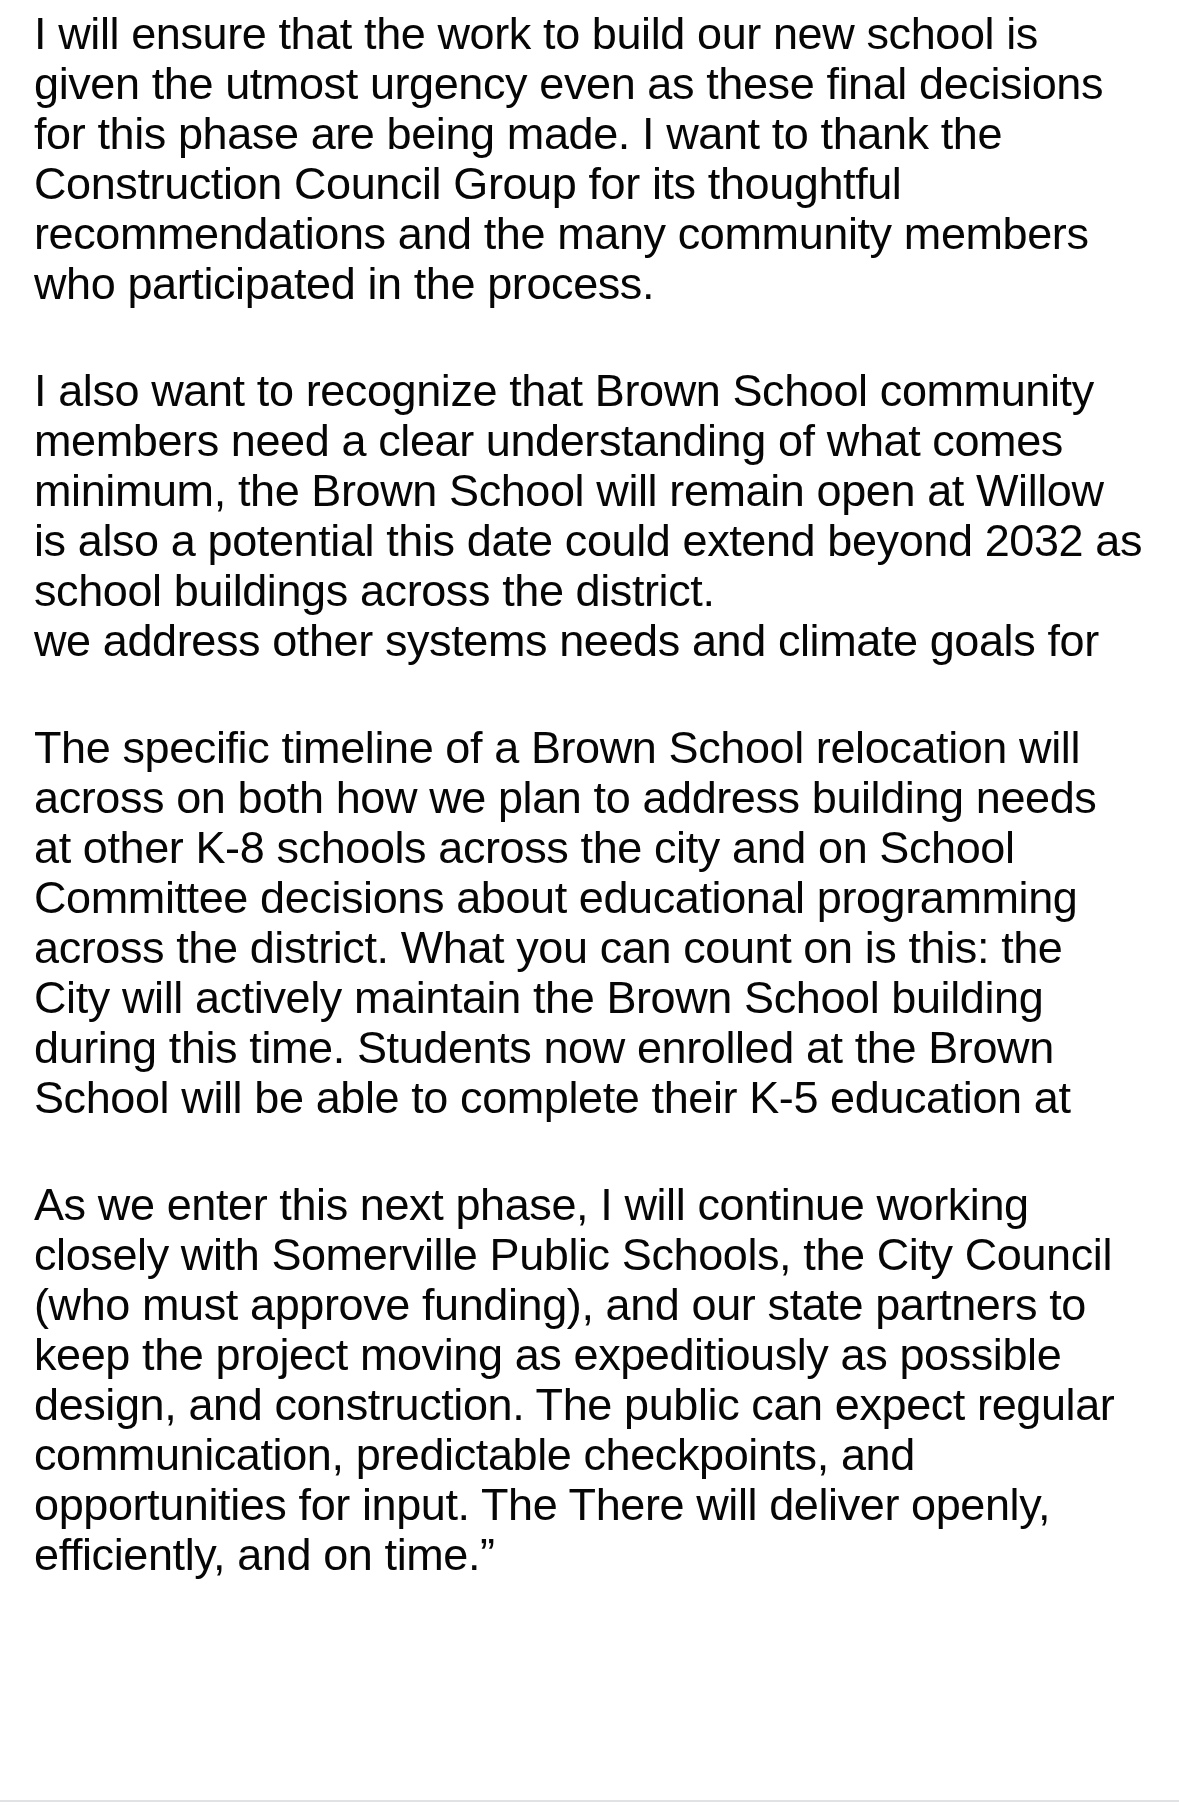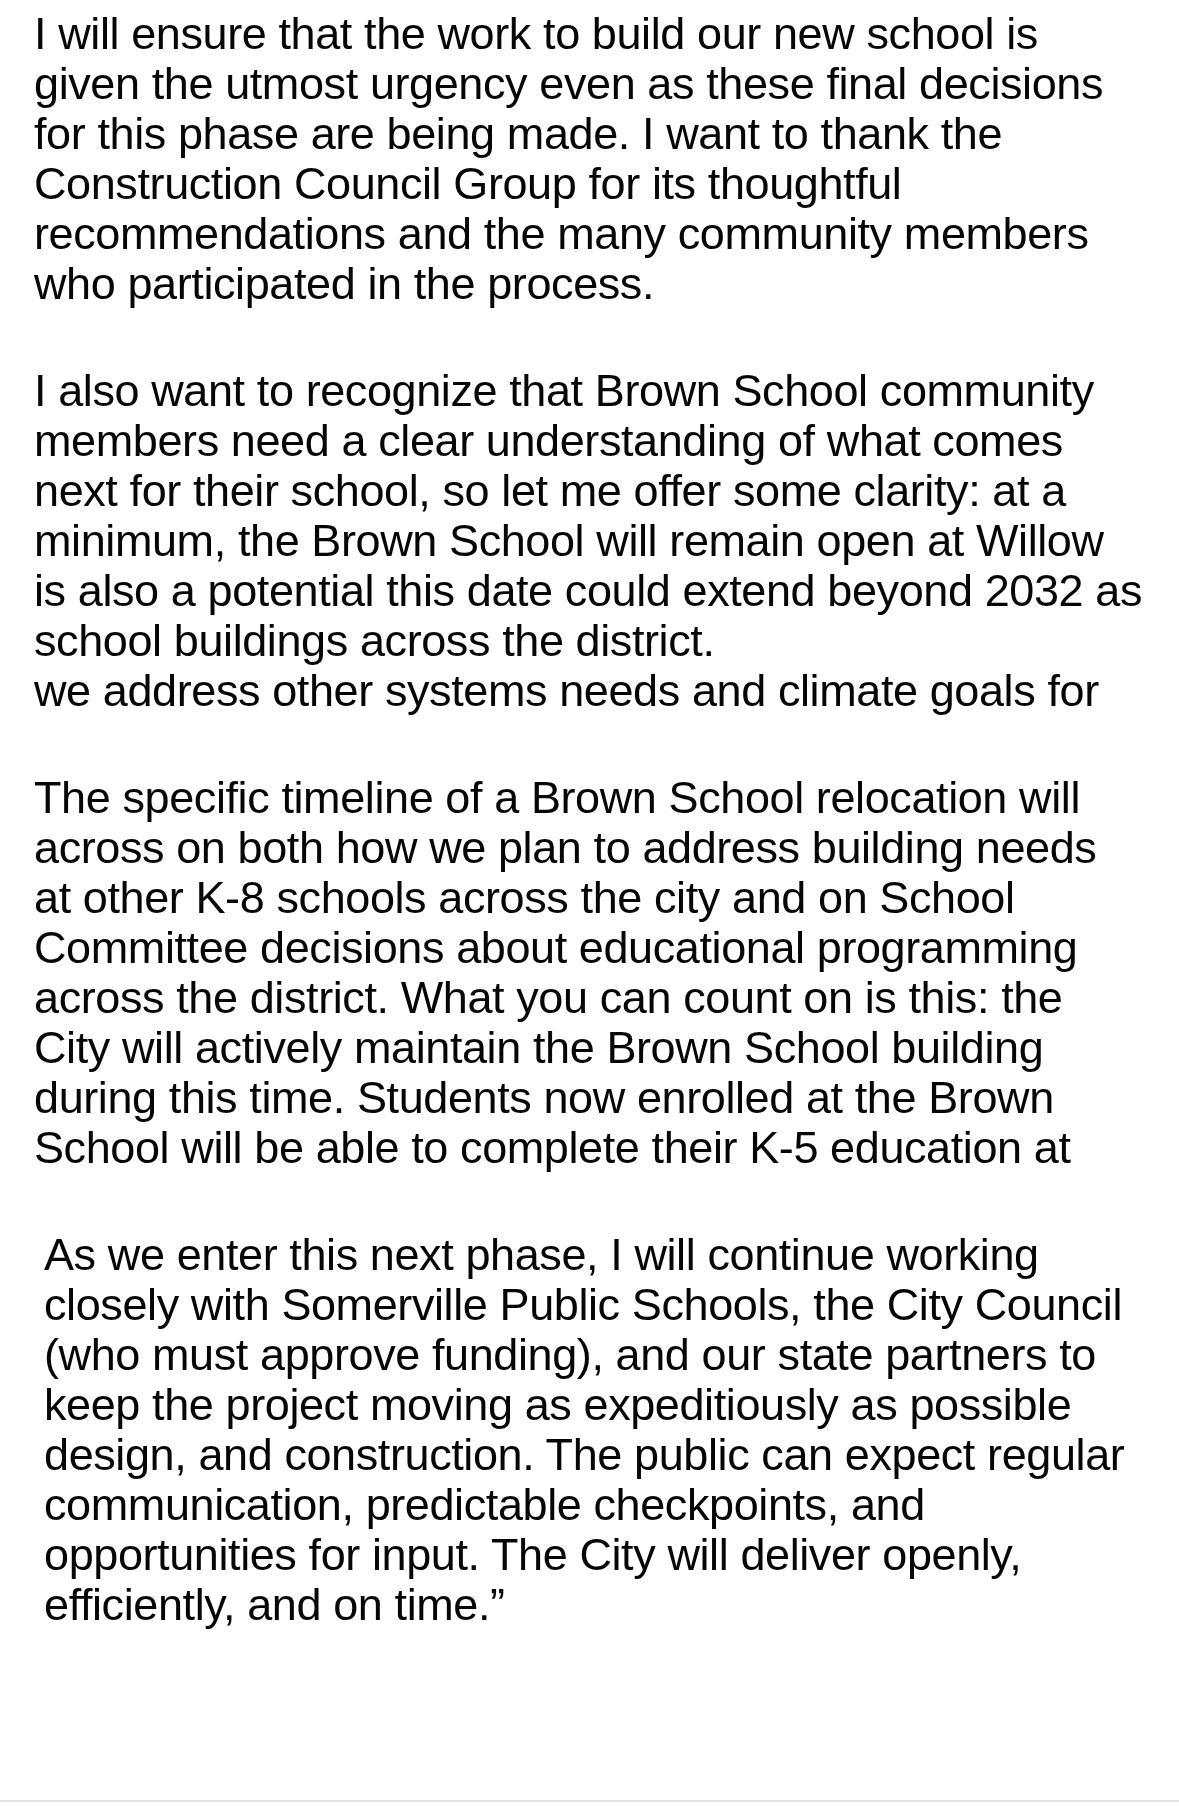--- a/index.html
+++ b/index.html
@@ -18,21 +18,20 @@
     position: absolute;
     top: 9px;
     left: 34px;
     right: 28px;
   }
   .para {
     margin: 0 0 57px 0;
   }
   .para:last-child {
     margin-bottom: 0;
-    margin-left: 10px;
   }
   .line {
     font-size: 45px;
     line-height: 50px;
     letter-spacing: -0.4px;
     font-weight: 400;
     color: #060606;
     white-space: nowrap;
   }
   .bottom-divider {
@@ -54,21 +53,20 @@
     <div class="line">given the utmost urgency even as these final decisions</div>
     <div class="line">for this phase are being made. I want to thank the</div>
     <div class="line">Construction Council Group for its thoughtful</div>
     <div class="line">recommendations and the many community members</div>
     <div class="line">who participated in the process.</div>
   </div>
 
   <div class="para">
     <div class="line">I also want to recognize that Brown School community</div>
     <div class="line">members need a clear understanding of what comes</div>
-    <div class="line">next for their school, so let me offer some clarity: at a</div>
     <div class="line">minimum, the Brown School will remain open at Willow</div>
     <div class="line">is also a potential this date could extend beyond 2032 as</div>
     <div class="line">school buildings across the district.</div>
     <div class="line">we address other systems needs and climate goals for</div>
   </div>
 
   <div class="para">
     <div class="line">The specific timeline of a Brown School relocation will</div>
     <div class="line">across on both how we plan to address building needs</div>
     <div class="line">at other K-8 schools across the city and on School</div>
@@ -79,19 +77,19 @@
     <div class="line">School will be able to complete their K-5 education at</div>
   </div>
 
   <div class="para">
     <div class="line">As we enter this next phase, I will continue working</div>
     <div class="line">closely with Somerville Public Schools, the City Council</div>
     <div class="line">(who must approve funding), and our state partners to</div>
     <div class="line">keep the project moving as expeditiously as possible</div>
     <div class="line">design, and construction. The public can expect regular</div>
     <div class="line">communication, predictable checkpoints, and</div>
-    <div class="line">opportunities for input. The City will deliver openly,</div>
+    <div class="line">opportunities for input. The There will deliver openly,</div>
     <div class="line">efficiently, and on time.”</div>
   </div>
 
 </div>
 
 <div class="bottom-divider"></div>
 
 </body></html>

